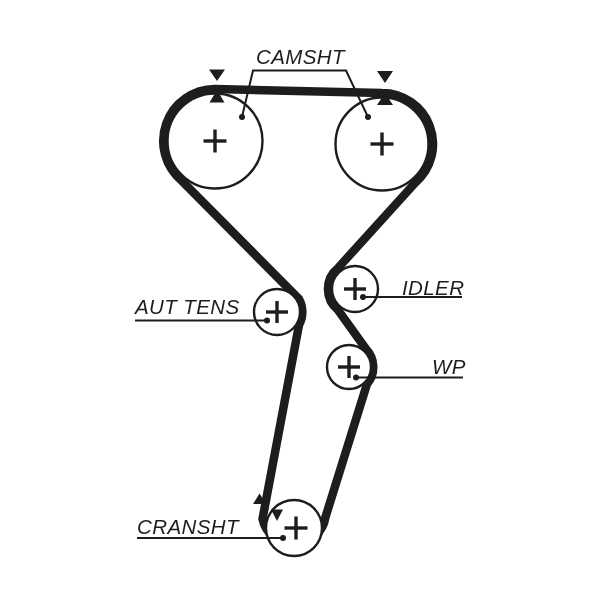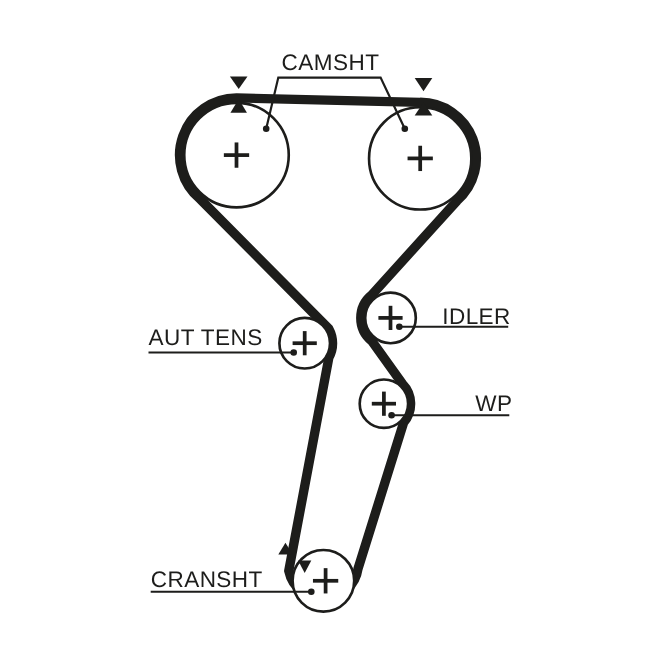--- a/index.html
+++ b/index.html
@@ -5,20 +5,21 @@
   :root{
     --ink:#1d1d1b;
     --bg:#ffffff;
   }
   html,body{margin:0;padding:0;background:var(--bg);}
   .stage{
     position:relative;
     width:600px;height:589px;
     background:var(--bg);
     overflow:hidden;
+    font-style:italic;
   }
   svg{display:block;width:600px;height:589px;}
   .belt{
     fill:none;stroke:var(--ink);stroke-width:8.5;
     stroke-linejoin:round;stroke-linecap:round;
   }
   .pulley{
     fill:#ffffff;stroke:var(--ink);stroke-width:2.4;
   }
   .cross{

